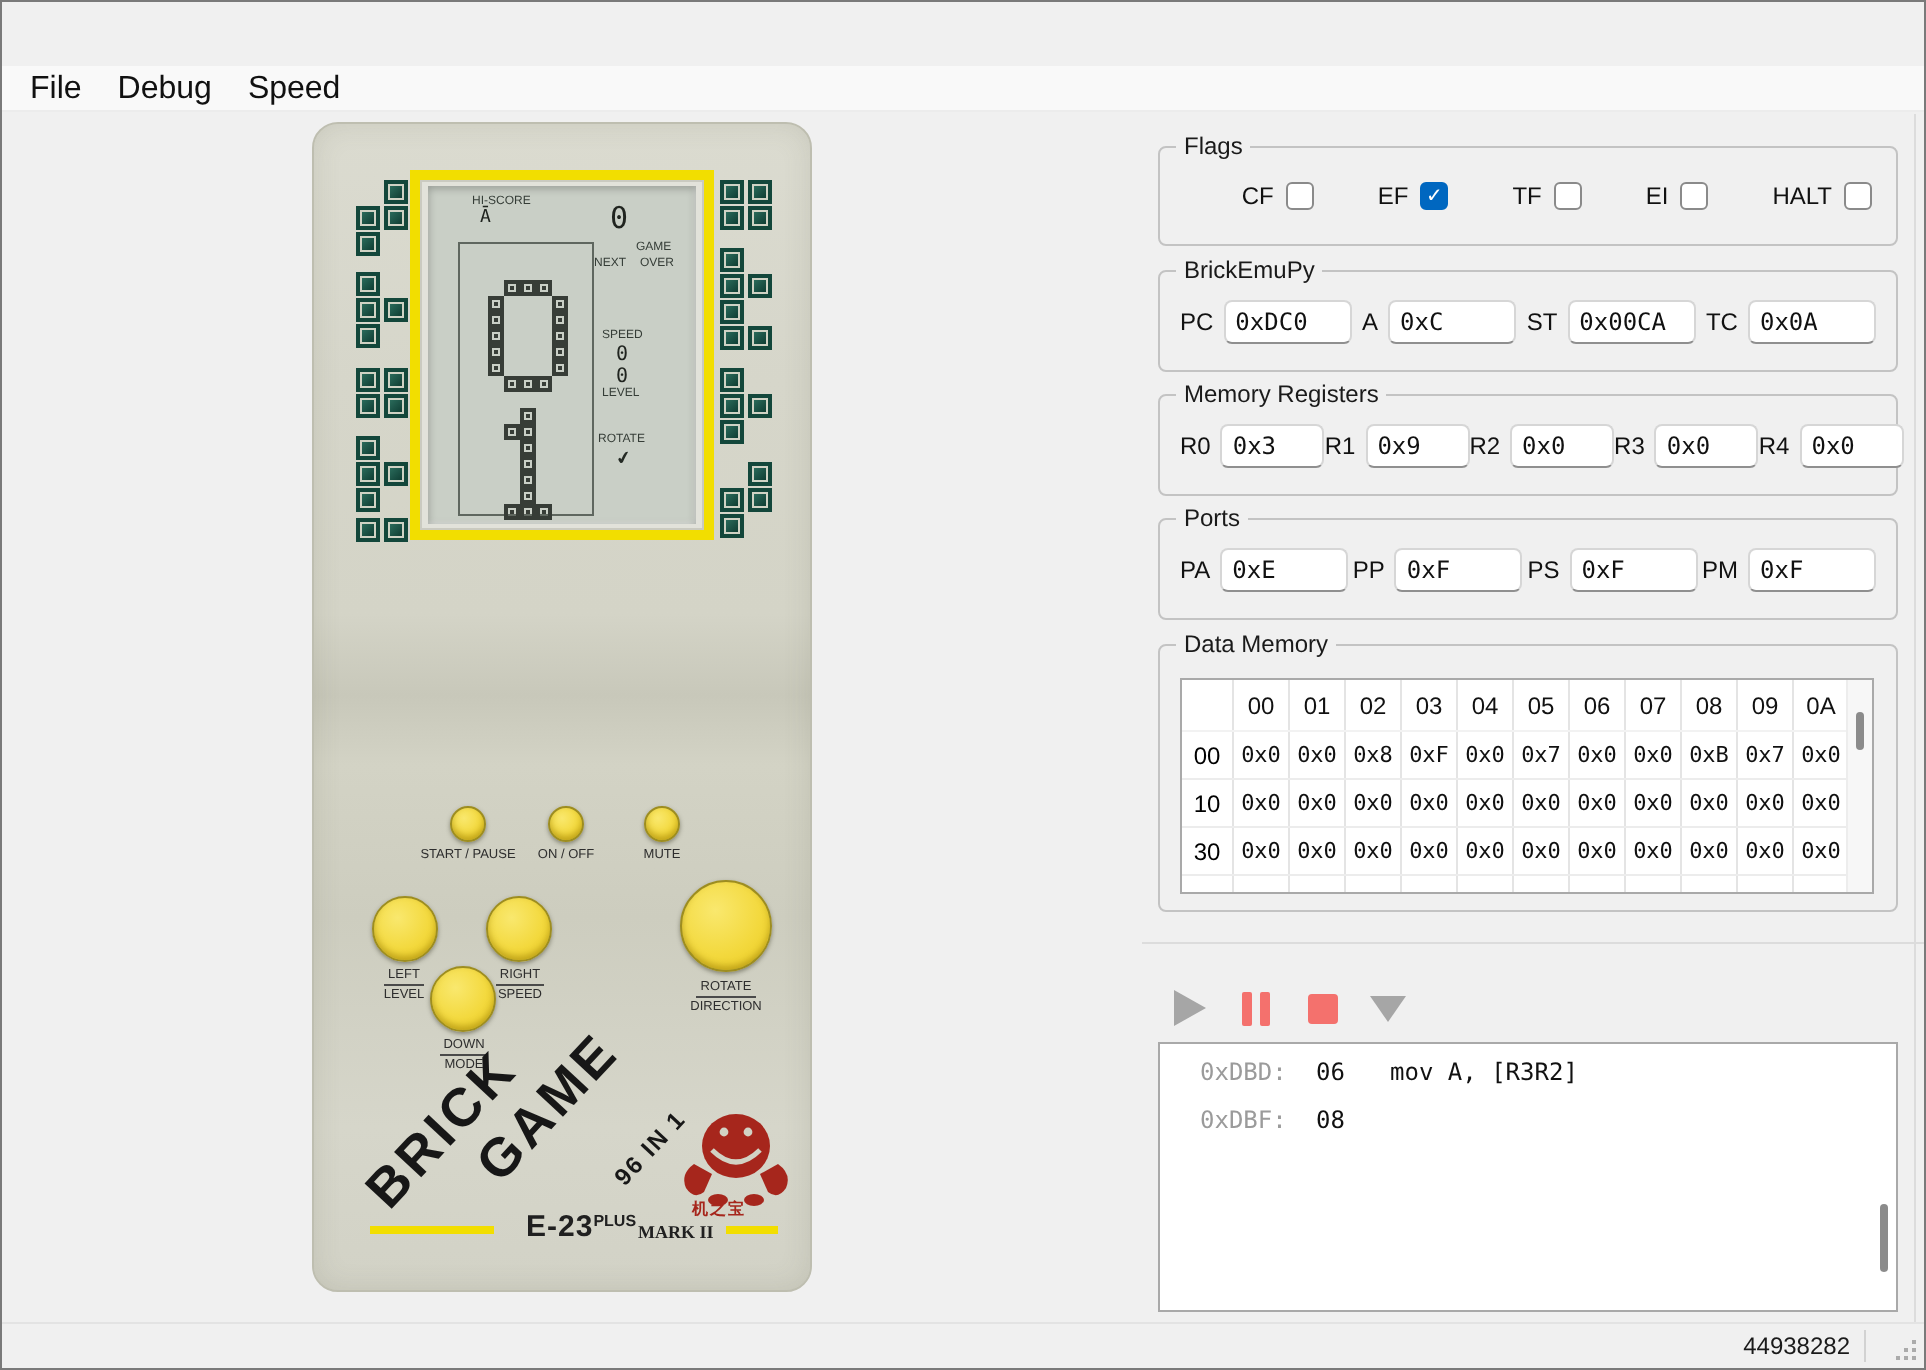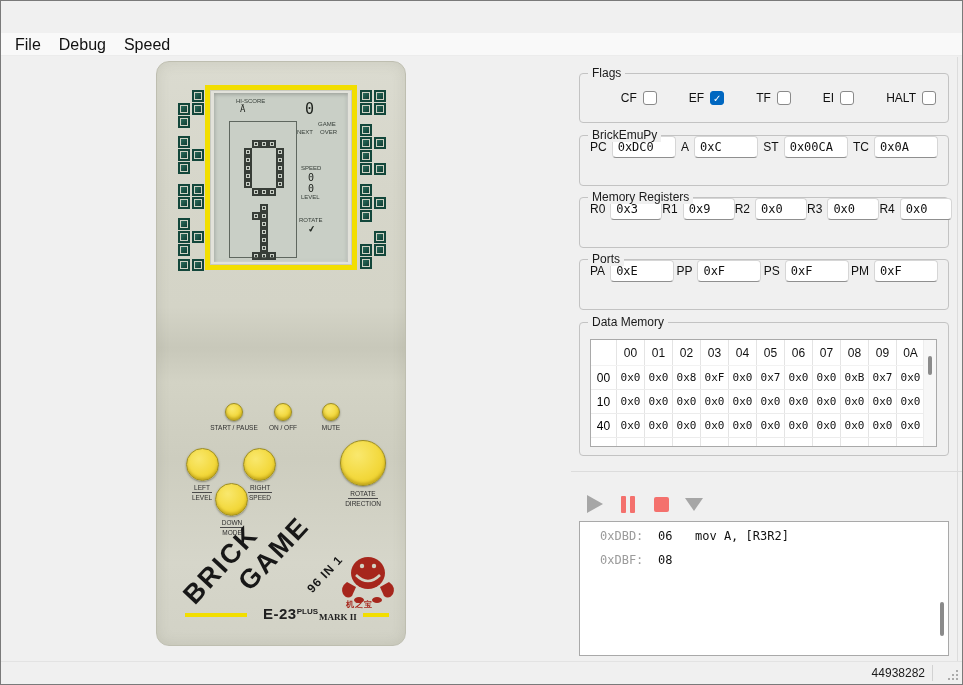--- a/index.html
+++ b/index.html
@@ -62,21 +62,21 @@
   .model-sub{font-size:9px;font-family:"Liberation Serif",serif;font-weight:700;position:relative;top:1px;margin-left:1px;}
 
   
   .gbox{position:absolute;left:578px;width:370px;border:1px solid #c3c3c3;border-radius:4px;}
   .gtitle{position:absolute;top:-8px;left:8px;background:#f0f0f0;padding:0 4px;font-size:12px;color:#1a1a1a;}
   .flags-row{display:flex;justify-content:flex-end;align-items:center;height:100%;padding:0 12px;gap:32px;}
   .flag-item{display:flex;align-items:center;gap:6px;font-size:12px;color:#111;}
   .checkbox{width:14px;height:14px;border:1px solid #8a8a8a;border-radius:3px;background:#fff;
     font-size:10px;line-height:13px;text-align:center;color:#fff;}
   .checkbox.checked{background:#0067c0;border-color:#0067c0;}
-  .fields-row{display:flex;align-items:flex-start;height:100%;padding:0 10px;justify-content:space-between;}
+  .fields-row{display:flex;align-items:center;height:100%;padding:0 10px;justify-content:space-between;}
   .field{display:flex;align-items:center;gap:5px;font-size:12px;color:#111;}
   .field-input{height:22px;border:1px solid #d6d6d6;border-bottom-color:#8f8f8f;border-radius:4px;background:#fff;
     font-family:"DejaVu Sans Mono",monospace;font-size:12px;padding:0 5px;color:#111;}
   .w64 .field-input{width:64px;} .w52 .field-input{width:52px;}
 
   
   .mem-table{position:absolute;left:10px;top:16px;width:347px;height:108px;background:#fff;border:1px solid #a9a9a9;overflow:hidden;}
   .mem-row{display:flex;height:24px;line-height:24px;border-bottom:1px solid #ececec;}
   .mem-row.hdr{height:26px;line-height:26px;border-bottom:1px solid #f2f2f2;}
   .mem-rowhdr{width:26px;text-align:center;font-size:12px;border-right:1px solid #e4e4e4;flex:none;}
@@ -387,21 +387,21 @@
             <span class="mem-cell">0x0</span>
             <span class="mem-cell">0x0</span>
             <span class="mem-cell">0x0</span>
             <span class="mem-cell">0x0</span>
             <span class="mem-cell">0x0</span>
             <span class="mem-cell">0x0</span>
             <span class="mem-cell">0x0</span>
             <span class="mem-cell">0x0</span>
           </div>
           <div class="mem-row">
-            <span class="mem-rowhdr">40</span>
+            <span class="mem-rowhdr">30</span>
             <span class="mem-cell">0x0</span>
             <span class="mem-cell">0x0</span>
             <span class="mem-cell">0x0</span>
             <span class="mem-cell">0x0</span>
             <span class="mem-cell">0x0</span>
             <span class="mem-cell">0x0</span>
             <span class="mem-cell">0x0</span>
             <span class="mem-cell">0x0</span>
             <span class="mem-cell">0x0</span>
             <span class="mem-cell">0x0</span>

